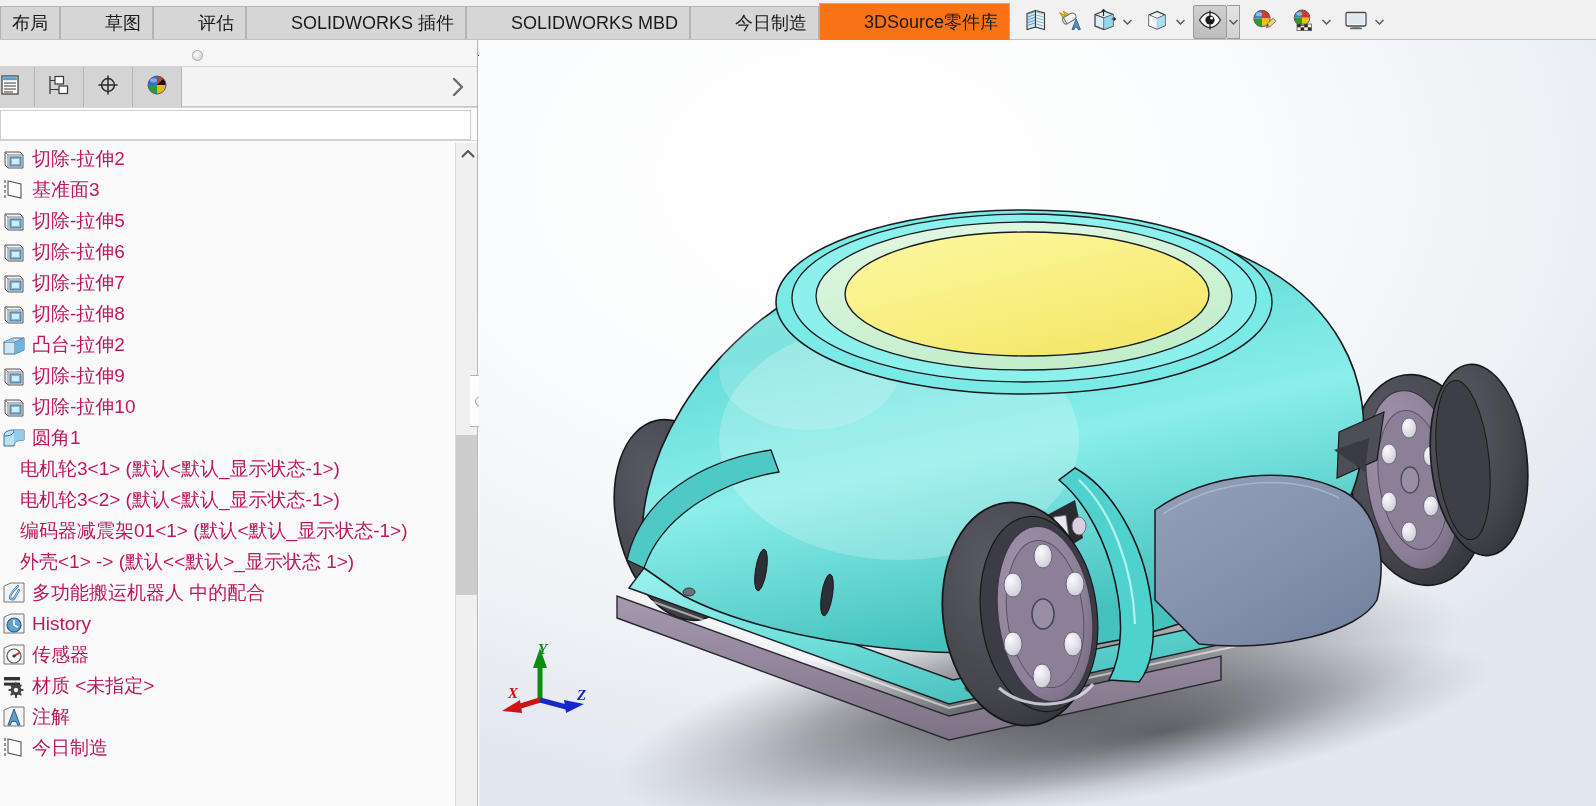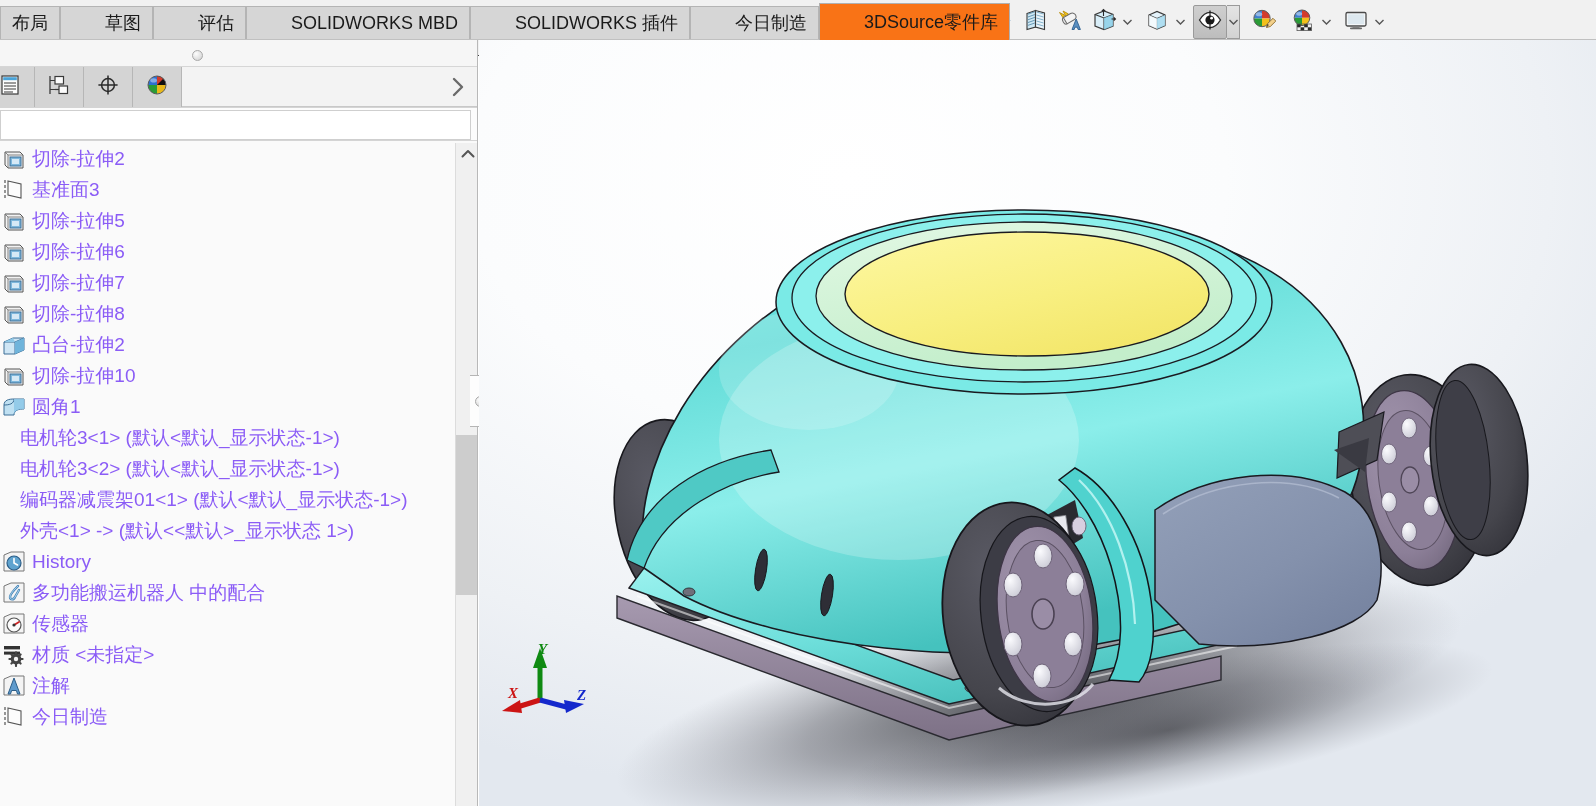--- a/index.html
+++ b/index.html
@@ -124,21 +124,21 @@
     padding-left: 0px;
     white-space: nowrap;
     cursor: default;
   }
   .trow .ticon {
     width: 28px; min-width: 28px; height: 26px;
     display: flex; align-items: center; justify-content: center;
     margin-right: 4px;
   }
   .trow .tlabel {
-    font-size: 19px; color: #8b5cf6; line-height: 26px;
+    font-size: 19px; color: #be185d; line-height: 26px;
   }
   
   .trow.clip { margin-left: -12px; }
 
   
   .vscroll {
     position: absolute; left: 455px; top: 103px; width: 23px; height: 703px;
     background: #f0f0f0; border-left: 1px solid #dcdcdc;
   }
   .vs-arrow {
@@ -185,22 +185,22 @@
 </head>
 <body>
 
 <div id="app">
 
   <div class="tabbar">
     <div class="tabs" id="ribbon-tabs">
         <div class="tab">布局</div>
         <div class="tab">草图</div>
         <div class="tab">评估</div>
+        <div class="tab">SOLIDWORKS 插件</div>
         <div class="tab">SOLIDWORKS MBD</div>
-        <div class="tab">SOLIDWORKS 插件</div>
         <div class="tab">今日制造</div>
         <div class="tab active">3DSource零件库</div>
       </div>
     <div class="tabbar-underline"></div>
 
     <div class="viewbar">
 
       <div class="vb-btn">
         <span>
         <svg width="26" height="26" viewBox="0 0 26 26">
@@ -534,20 +534,31 @@
         </div>
         <div class="trow">
           <span class="ticon">
             <svg width="24" height="24" viewBox="0 0 24 24">
               <path d="M3 5 L18 5 L21 8 L21 21 L6 21 L3 18 Z" fill="#f2f2f2" stroke="#555" stroke-width="1"></path>
               <path d="M3 5 L6 8 L21 8 M6 8 L6 21" fill="none" stroke="#777" stroke-width="0.9"></path>
               <rect x="8" y="10" width="11" height="9" fill="#7fb8dd" stroke="#3c6e96" stroke-width="1"></rect>
               <rect x="10" y="12" width="7" height="5" fill="#d6e9f6"></rect>
             </svg>
           </span>
+          <span class="tlabel">切除-拉伸9</span>
+        </div>
+        <div class="trow">
+          <span class="ticon">
+            <svg width="24" height="24" viewBox="0 0 24 24">
+              <path d="M3 5 L18 5 L21 8 L21 21 L6 21 L3 18 Z" fill="#f2f2f2" stroke="#555" stroke-width="1"></path>
+              <path d="M3 5 L6 8 L21 8 M6 8 L6 21" fill="none" stroke="#777" stroke-width="0.9"></path>
+              <rect x="8" y="10" width="11" height="9" fill="#7fb8dd" stroke="#3c6e96" stroke-width="1"></rect>
+              <rect x="10" y="12" width="7" height="5" fill="#d6e9f6"></rect>
+            </svg>
+          </span>
           <span class="tlabel">切除-拉伸10</span>
         </div>
         <div class="trow">
           <span class="ticon">
             <svg width="24" height="24" viewBox="0 0 24 24">
               <path d="M2 10 C2 5, 7 4, 12 4 L22 4 L22 14 C17 14, 12 15, 12 20 L2 20 Z" fill="#bfe0f2" stroke="#3c6e96" stroke-width="1"></path>
               <path d="M12 4 C12 9, 7 10, 2 10" fill="none" stroke="#3c6e96" stroke-width="1"></path>
               <path d="M12 4 L22 4 L22 14 C17 14, 12 15, 12 20 Z" fill="#8fc9e8" opacity="0.9"></path>
             </svg>
           </span>
@@ -566,35 +577,35 @@
           <span class="tlabel">编码器减震架01&lt;1&gt; (默认&lt;默认_显示状态-1&gt;)</span>
         </div>
         <div class="trow clip">
           <span class="ticon"></span>
           <span class="tlabel">外壳&lt;1&gt; -&gt; (默认&lt;&lt;默认&gt;_显示状态 1&gt;)</span>
         </div>
         <div class="trow">
           <span class="ticon">
             <svg width="24" height="24" viewBox="0 0 24 24">
               <path d="M2 5 L9 2 L22 2 L22 21 L2 21 Z" fill="#f4f4f4" stroke="#777" stroke-width="1"></path>
+              <path d="M16 5 C12 9, 8 13, 8 16 C8 19, 12 19, 13 16 L17 9" fill="none" stroke="#4a86b8" stroke-width="2.4" stroke-linecap="round"></path>
+              <path d="M16 5 C12 9, 8 13, 8 16 C8 19, 12 19, 13 16 L17 9" fill="none" stroke="#a8d4ec" stroke-width="1"></path>
+            </svg>
+          </span>
+          <span class="tlabel">多功能搬运机器人 中的配合</span>
+        </div>
+        <div class="trow">
+          <span class="ticon">
+            <svg width="24" height="24" viewBox="0 0 24 24">
+              <path d="M2 5 L9 2 L22 2 L22 21 L2 21 Z" fill="#f4f4f4" stroke="#777" stroke-width="1"></path>
               <circle cx="12" cy="13" r="7" fill="#5fa3cf" stroke="#2c5e88" stroke-width="1.2"></circle>
               <path d="M12 8.5 L12 13 L15.5 15" fill="none" stroke="#ffffff" stroke-width="1.6" stroke-linecap="round"></path>
             </svg>
           </span>
           <span class="tlabel">History</span>
-        </div>
-        <div class="trow">
-          <span class="ticon">
-            <svg width="24" height="24" viewBox="0 0 24 24">
-              <path d="M2 5 L9 2 L22 2 L22 21 L2 21 Z" fill="#f4f4f4" stroke="#777" stroke-width="1"></path>
-              <path d="M16 5 C12 9, 8 13, 8 16 C8 19, 12 19, 13 16 L17 9" fill="none" stroke="#4a86b8" stroke-width="2.4" stroke-linecap="round"></path>
-              <path d="M16 5 C12 9, 8 13, 8 16 C8 19, 12 19, 13 16 L17 9" fill="none" stroke="#a8d4ec" stroke-width="1"></path>
-            </svg>
-          </span>
-          <span class="tlabel">多功能搬运机器人 中的配合</span>
         </div>
         <div class="trow">
           <span class="ticon">
             <svg width="24" height="24" viewBox="0 0 24 24">
               <path d="M2 5 L9 2 L22 2 L22 21 L2 21 Z" fill="#f4f4f4" stroke="#777" stroke-width="1"></path>
               <circle cx="12" cy="13" r="7" fill="#fbfbfb" stroke="#555" stroke-width="1.2"></circle>
               <path d="M12 13 L17 10" stroke="#cc2222" stroke-width="1.8" stroke-linecap="round"></path>
               <circle cx="12" cy="13" r="1.6" fill="#333"></circle>
             </svg>
           </span>

